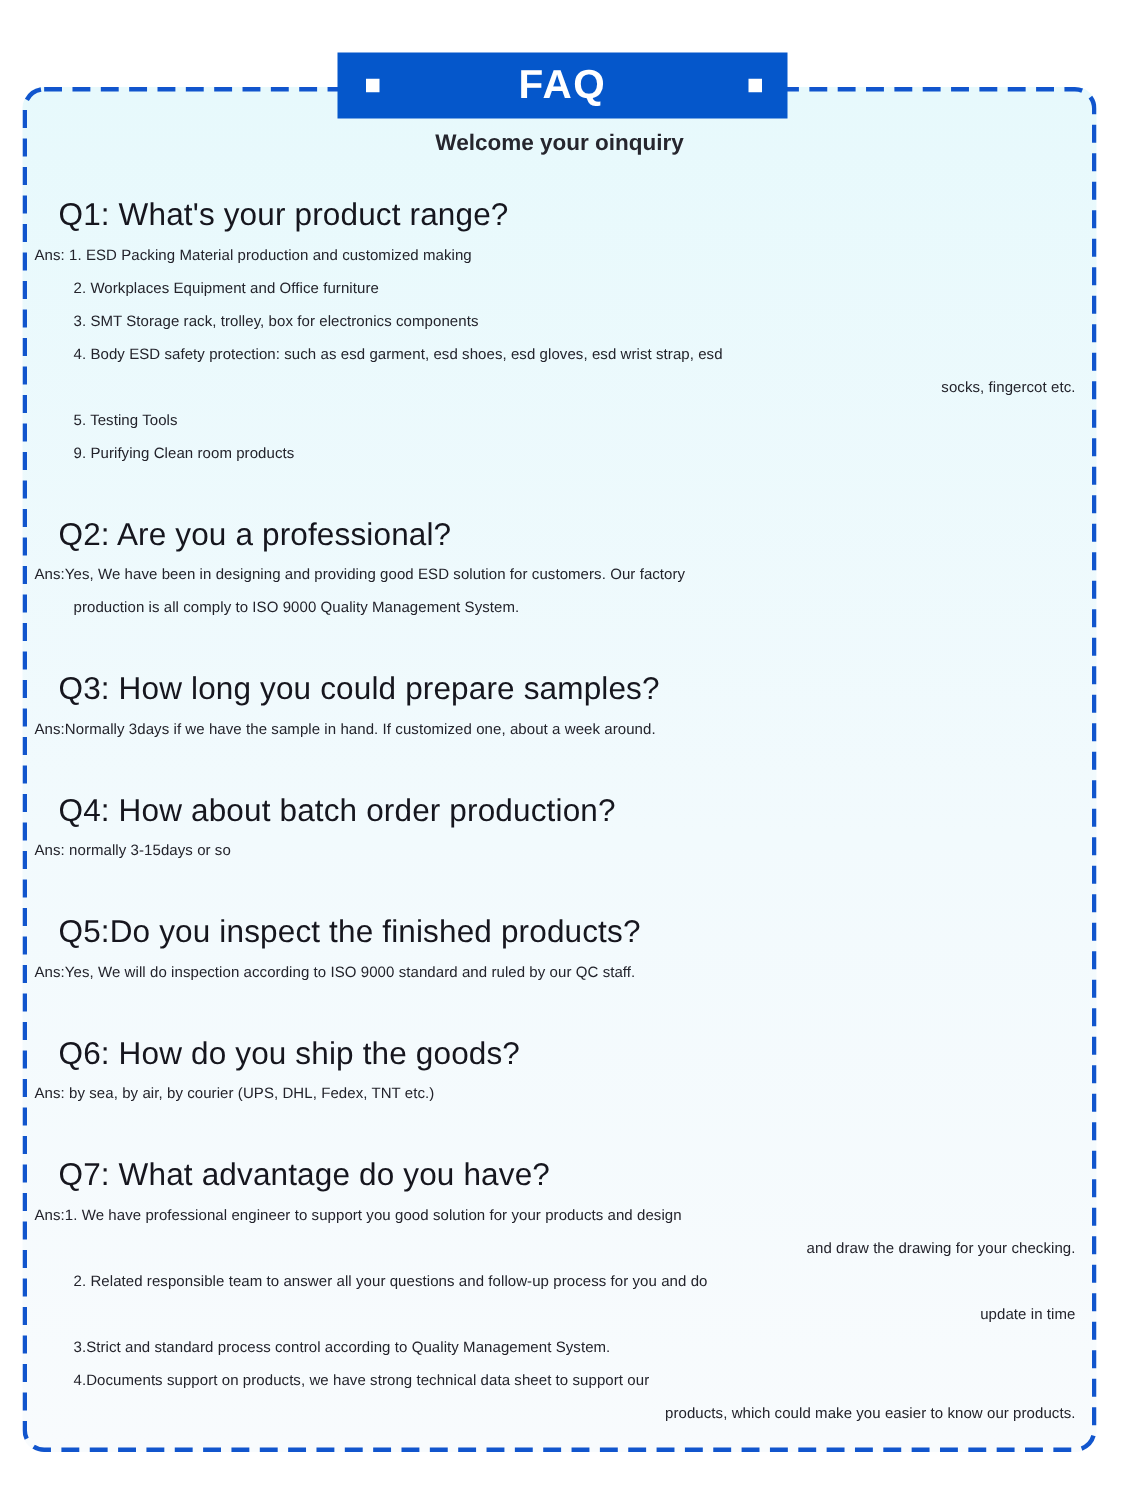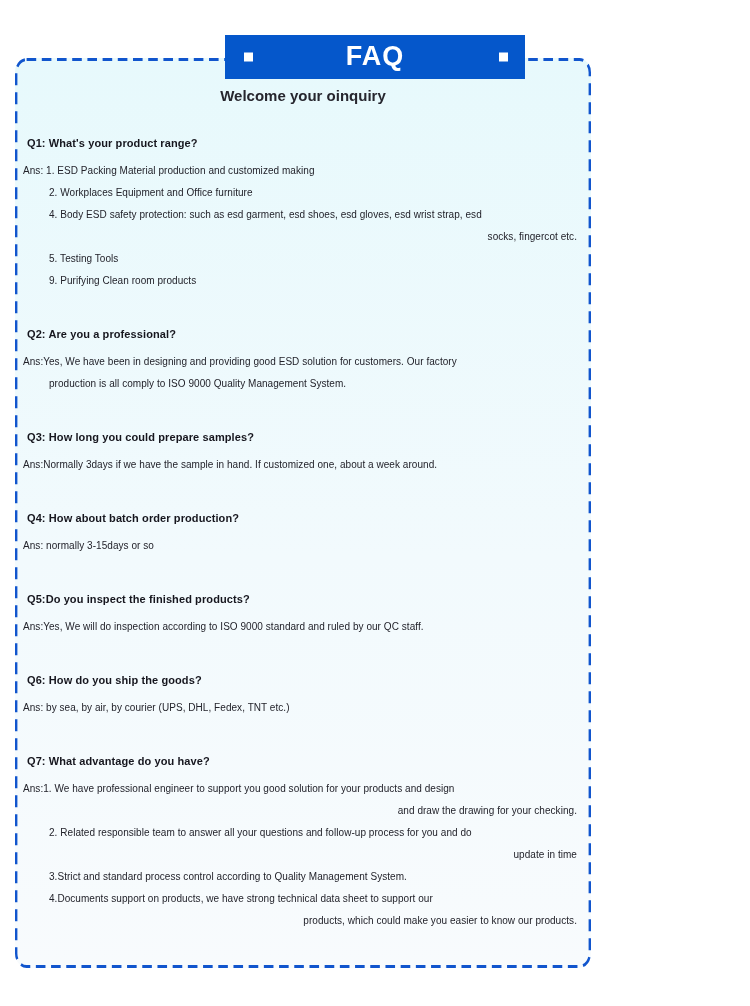--- a/index.html
+++ b/index.html
@@ -8,21 +8,21 @@
     background: #ffffff;
     font-family: "Liberation Sans", sans-serif;
     position: relative;
     overflow: hidden;
   }
 
   
   .frame {
     position: absolute;
     left: 15px; top: 58px;
-    width: 576px; height: 910px;
+    width: 716px; height: 910px;
     box-sizing: border-box;
     border-radius: 14px;
     background: linear-gradient(180deg, #e7f9fc 0%, #f2fafd 55%, #f8fbfd 100%);
     z-index: 1;
   }
   .frame-border-svg {
     position: absolute;
     left: 0; top: 0;
     width: 100%; height: 100%;
     pointer-events: none;
@@ -67,25 +67,25 @@
     line-height: 20px;
   }
 
   
   .faq-list {
     padding: 28px 14px 0 8px;
   }
   .faq-item { margin-bottom: 33px; }
   .faq-item:last-child { margin-bottom: 0; }
   .faq-question {
-    font-size: 11px;
-    font-weight: 700;
+    font-size: 21px;
+    font-weight: 400;
     color: #16161e;
     line-height: 19px;
-    margin: 0 0 7px 4px;
+    margin: 0 0 7px 16px;
     letter-spacing: 0.1px;
   }
   .ans-line {
     font-size: 10px;
     color: #23232b;
     line-height: 22px;
     white-space: nowrap;
     letter-spacing: 0.05px;
   }
   .indent-0 { padding-left: 0; }
@@ -101,20 +101,21 @@
   </svg>
 
   <div class="subtitle">Welcome your oinquiry</div>
 
   <div class="faq-list">
   <section class="faq-item">
     <h2 class="faq-question">Q1: What's your product range?</h2>
     <div class="faq-answer">
           <div class="ans-line indent-0">Ans: 1. ESD Packing Material production and customized making</div>
           <div class="ans-line indent-1">2. Workplaces Equipment and Office furniture</div>
+          <div class="ans-line indent-1">3. SMT Storage rack, trolley, box for electronics components</div>
           <div class="ans-line indent-1">4. Body ESD safety protection: such as esd garment, esd shoes, esd gloves, esd wrist strap, esd</div>
           <div class="ans-line indent-2">socks, fingercot etc.</div>
           <div class="ans-line indent-1">5. Testing Tools</div>
           <div class="ans-line indent-1">9. Purifying Clean room products</div>
         </div>
   </section>
 
   <section class="faq-item">
     <h2 class="faq-question">Q2: Are you a professional?</h2>
     <div class="faq-answer">

